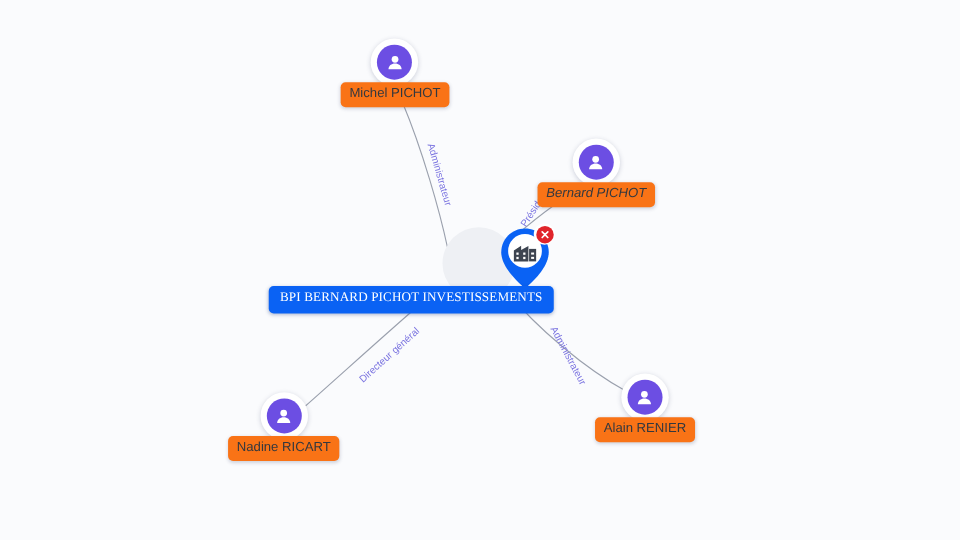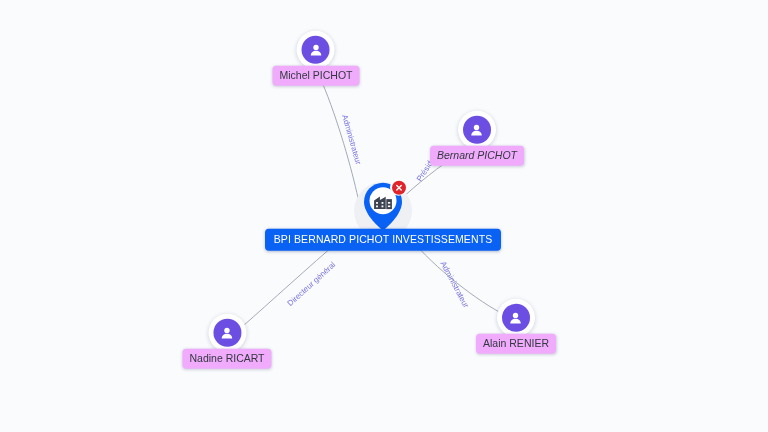--- a/index.html
+++ b/index.html
@@ -51,40 +51,41 @@
     height: 28px;
     border-radius: 50%;
     background: #6c4ee3;
     display: flex;
     align-items: center;
     justify-content: center;
   }
   .avatar-disc svg { display: block; }
   .node-label {
     margin-top: -3px;
-    background: #f0abfc;
+    background: #f97316;
     color: #33383f;
     font-size: 10.5px;
     line-height: 1;
     padding: 4px 7px 5px 7px;
     border-radius: 4px;
     white-space: nowrap;
     box-shadow: 0 1px 3px rgba(40,50,90,.20);
   }
 
   
   #company-node {
     position: absolute;
     left: 383px;
     top: 215px;
     transform: translate(-50%, -50%);
     width: 120px;
     display: flex;
     flex-direction: column;
-    align-items: center;
+    align-items: flex-end;
+    font-family: Liberation Serif, serif;
   }
   .halo {
     position: absolute;
     left: 50%;
     top: 2px;
     transform: translate(-50%, 0);
     width: 58px;
     height: 58px;
     border-radius: 50%;
     background: #eef0f4;

